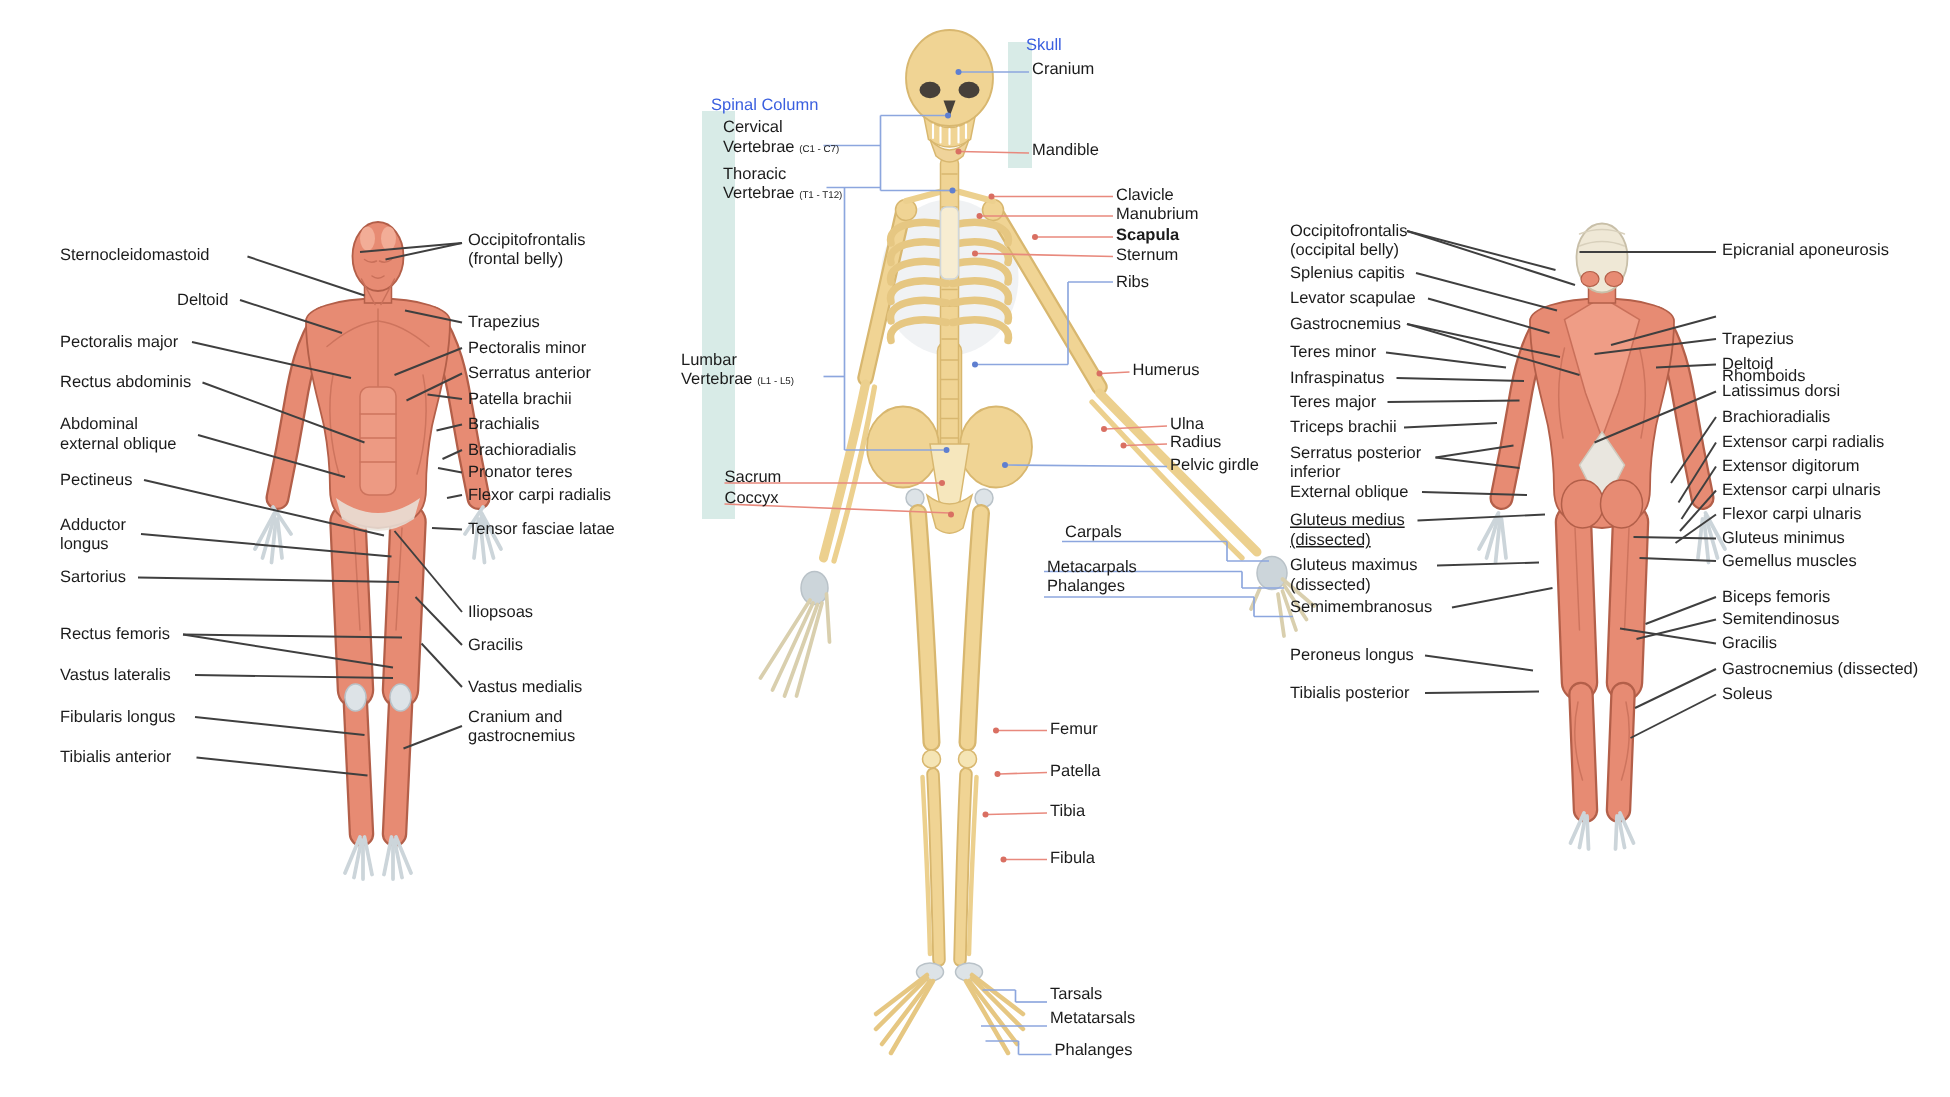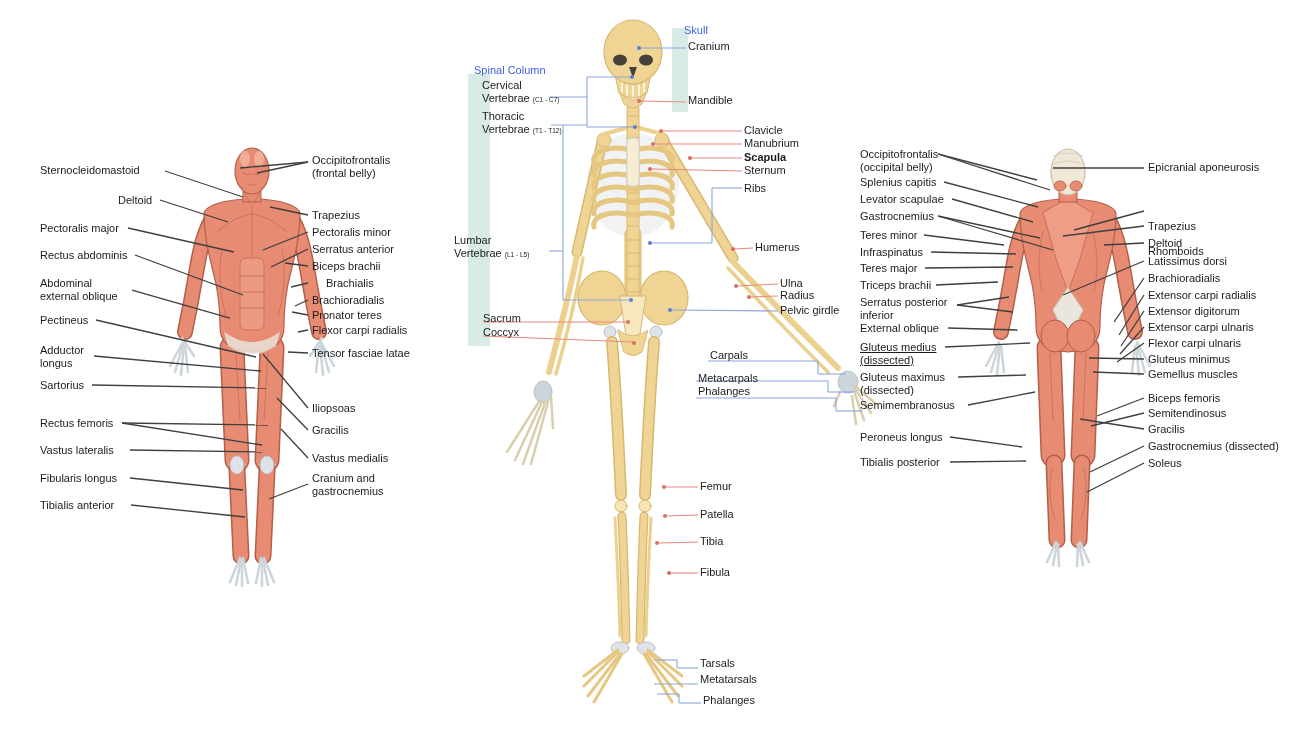--- a/index.html
+++ b/index.html
@@ -421,22 +421,22 @@
       <div class="lbl" style="left: 40px; top: 344px;"><span>Adductor</span><br><span>longus</span></div>
       <div class="lbl" style="left: 40px; top: 379px;"><span>Sartorius</span></div>
       <div class="lbl" style="left: 40px; top: 417px;"><span>Rectus femoris</span></div>
       <div class="lbl" style="left: 40px; top: 444px;"><span>Vastus lateralis</span></div>
       <div class="lbl" style="left: 40px; top: 472px;"><span>Fibularis longus</span></div>
       <div class="lbl" style="left: 40px; top: 499px;"><span>Tibialis anterior</span></div>
       <div class="lbl" style="left: 312px; top: 154px;"><span>Occipitofrontalis</span><br><span>(frontal belly)</span></div>
       <div class="lbl" style="left: 312px; top: 209px;"><span>Trapezius</span></div>
       <div class="lbl" style="left: 312px; top: 226px;"><span>Pectoralis minor</span></div>
       <div class="lbl" style="left: 312px; top: 243px;"><span>Serratus anterior</span></div>
-      <div class="lbl" style="left: 312px; top: 260px;"><span>Biceps brachii</span></div>
-      <div class="lbl" style="left: 326px; top: 277px;"><span>Brachialis</span></div>
+      <div class="lbl" style="left: 312px; top: 260px;"><span>Patella brachii</span></div>
+      <div class="lbl" style="left: 312px; top: 277px;"><span>Brachialis</span></div>
       <div class="lbl" style="left: 312px; top: 294px;"><span>Brachioradialis</span></div>
       <div class="lbl" style="left: 312px; top: 309px;"><span>Pronator teres</span></div>
       <div class="lbl" style="left: 312px; top: 324px;"><span>Flexor carpi radialis</span></div>
       <div class="lbl" style="left: 312px; top: 347px;"><span>Tensor fasciae latae</span></div>
       <div class="lbl" style="left: 312px; top: 402px;"><span>Iliopsoas</span></div>
       <div class="lbl" style="left: 312px; top: 424px;"><span>Gracilis</span></div>
       <div class="lbl" style="left: 312px; top: 452px;"><span>Vastus medialis</span></div>
       <div class="lbl" style="left: 312px; top: 472px;"><span>Cranium and</span><br><span>gastrocnemius</span></div>
       <div class="lbl blue" style="left: 684px; top: 24px;"><span>Skull</span></div>
       <div class="lbl" style="left: 688px; top: 40px;"><span>Cranium</span></div>

